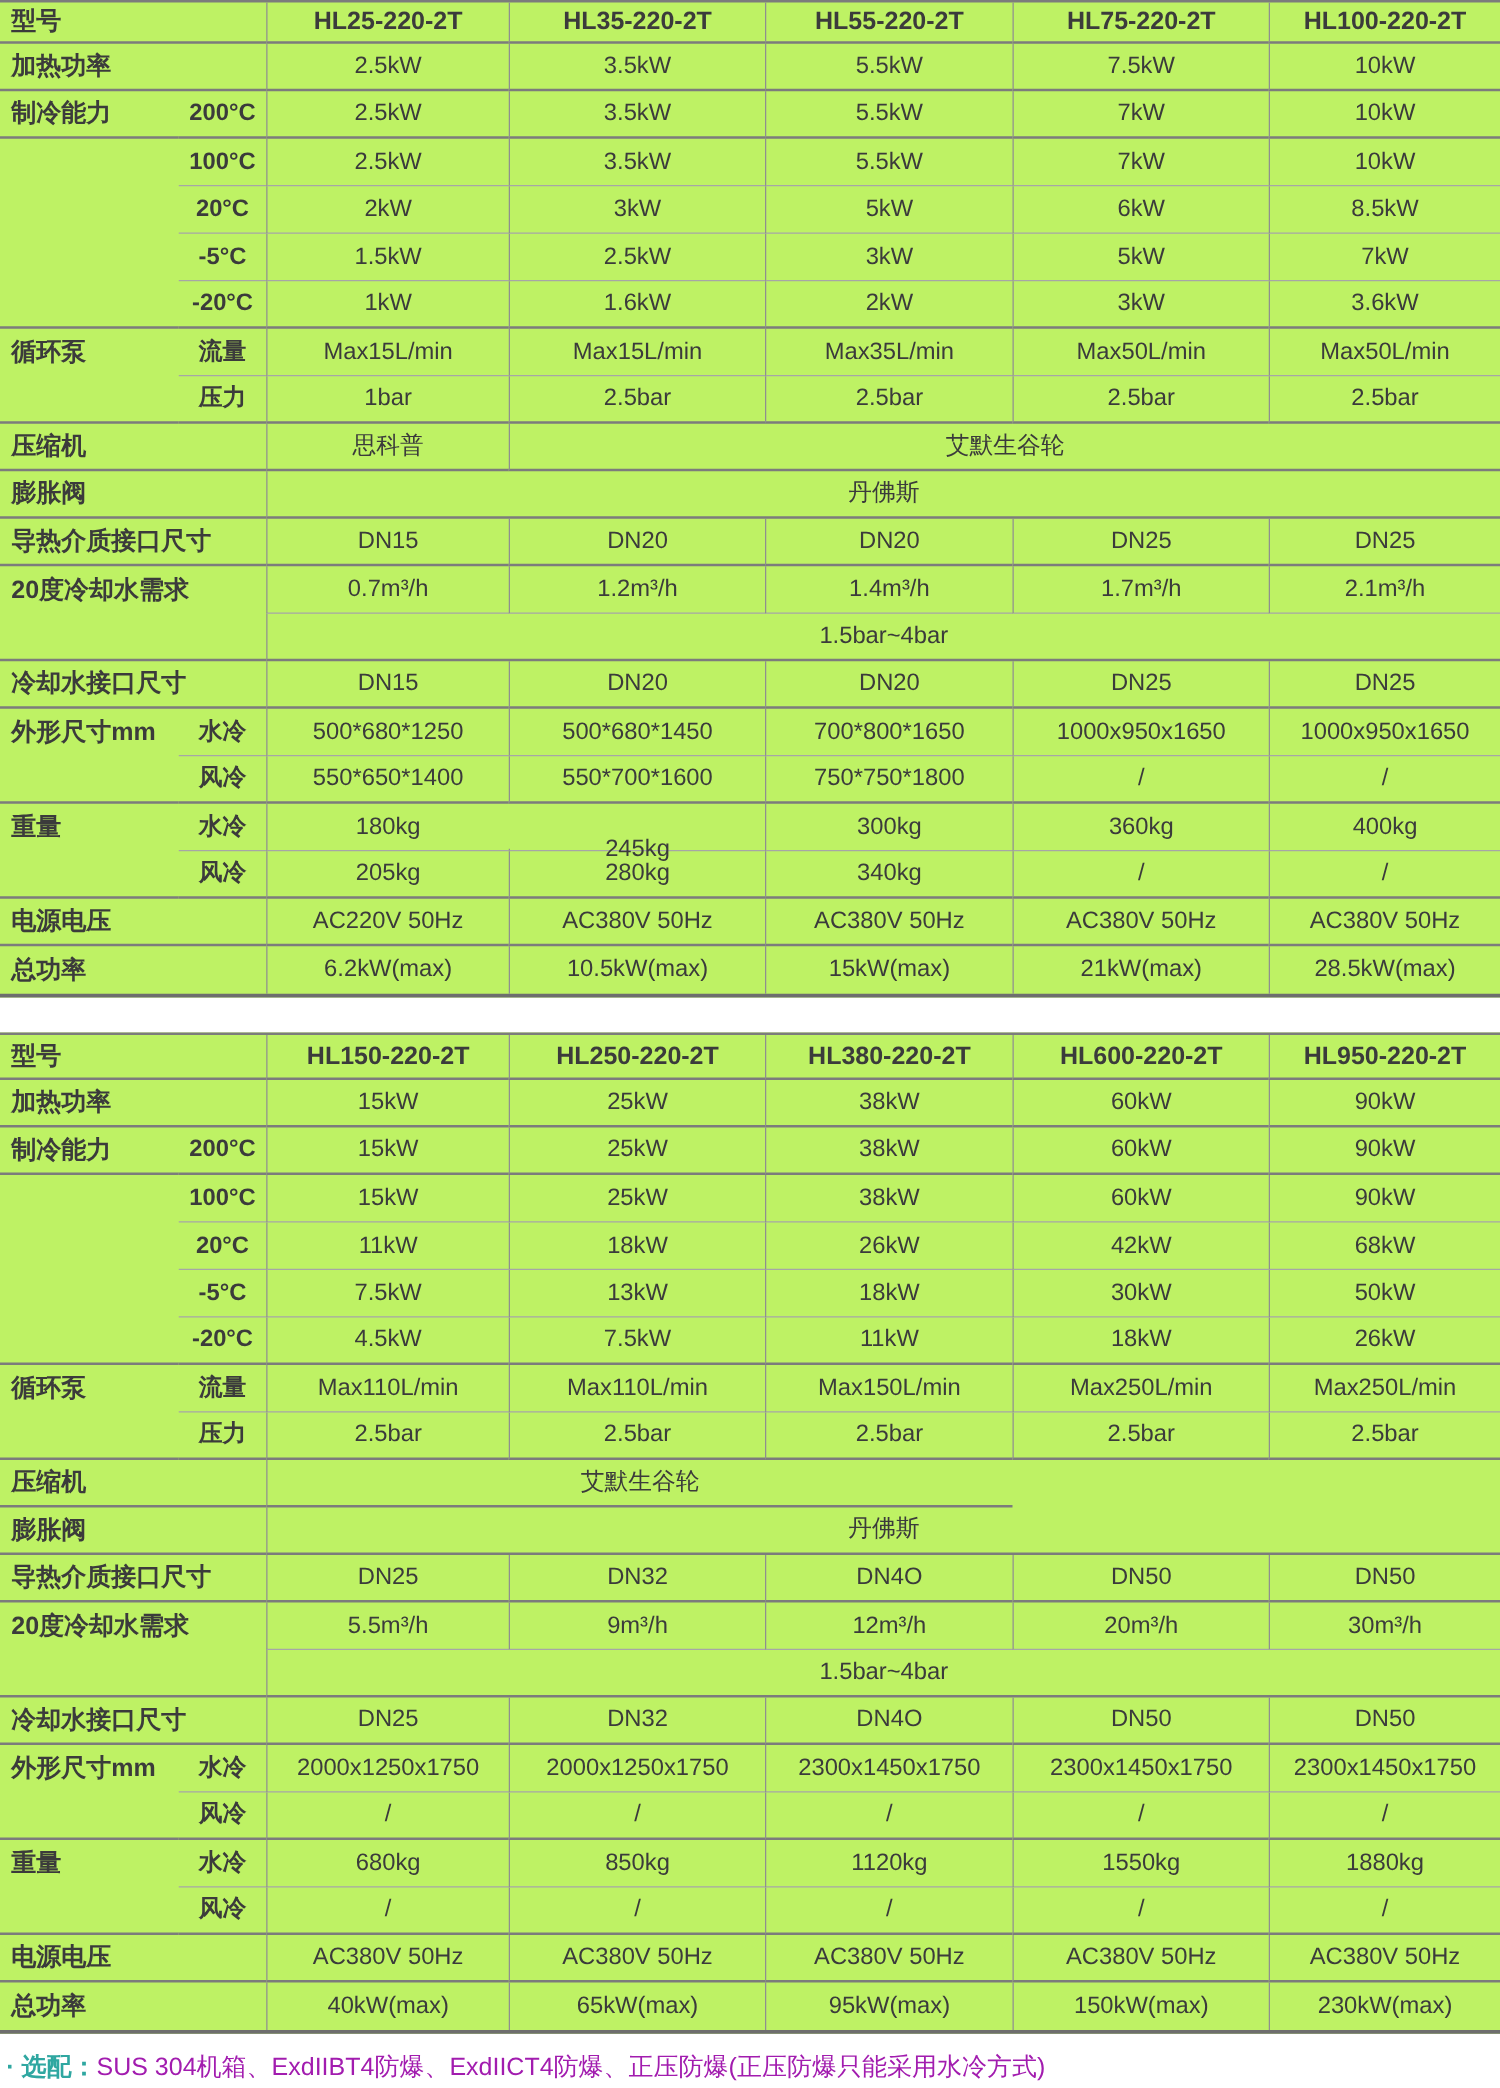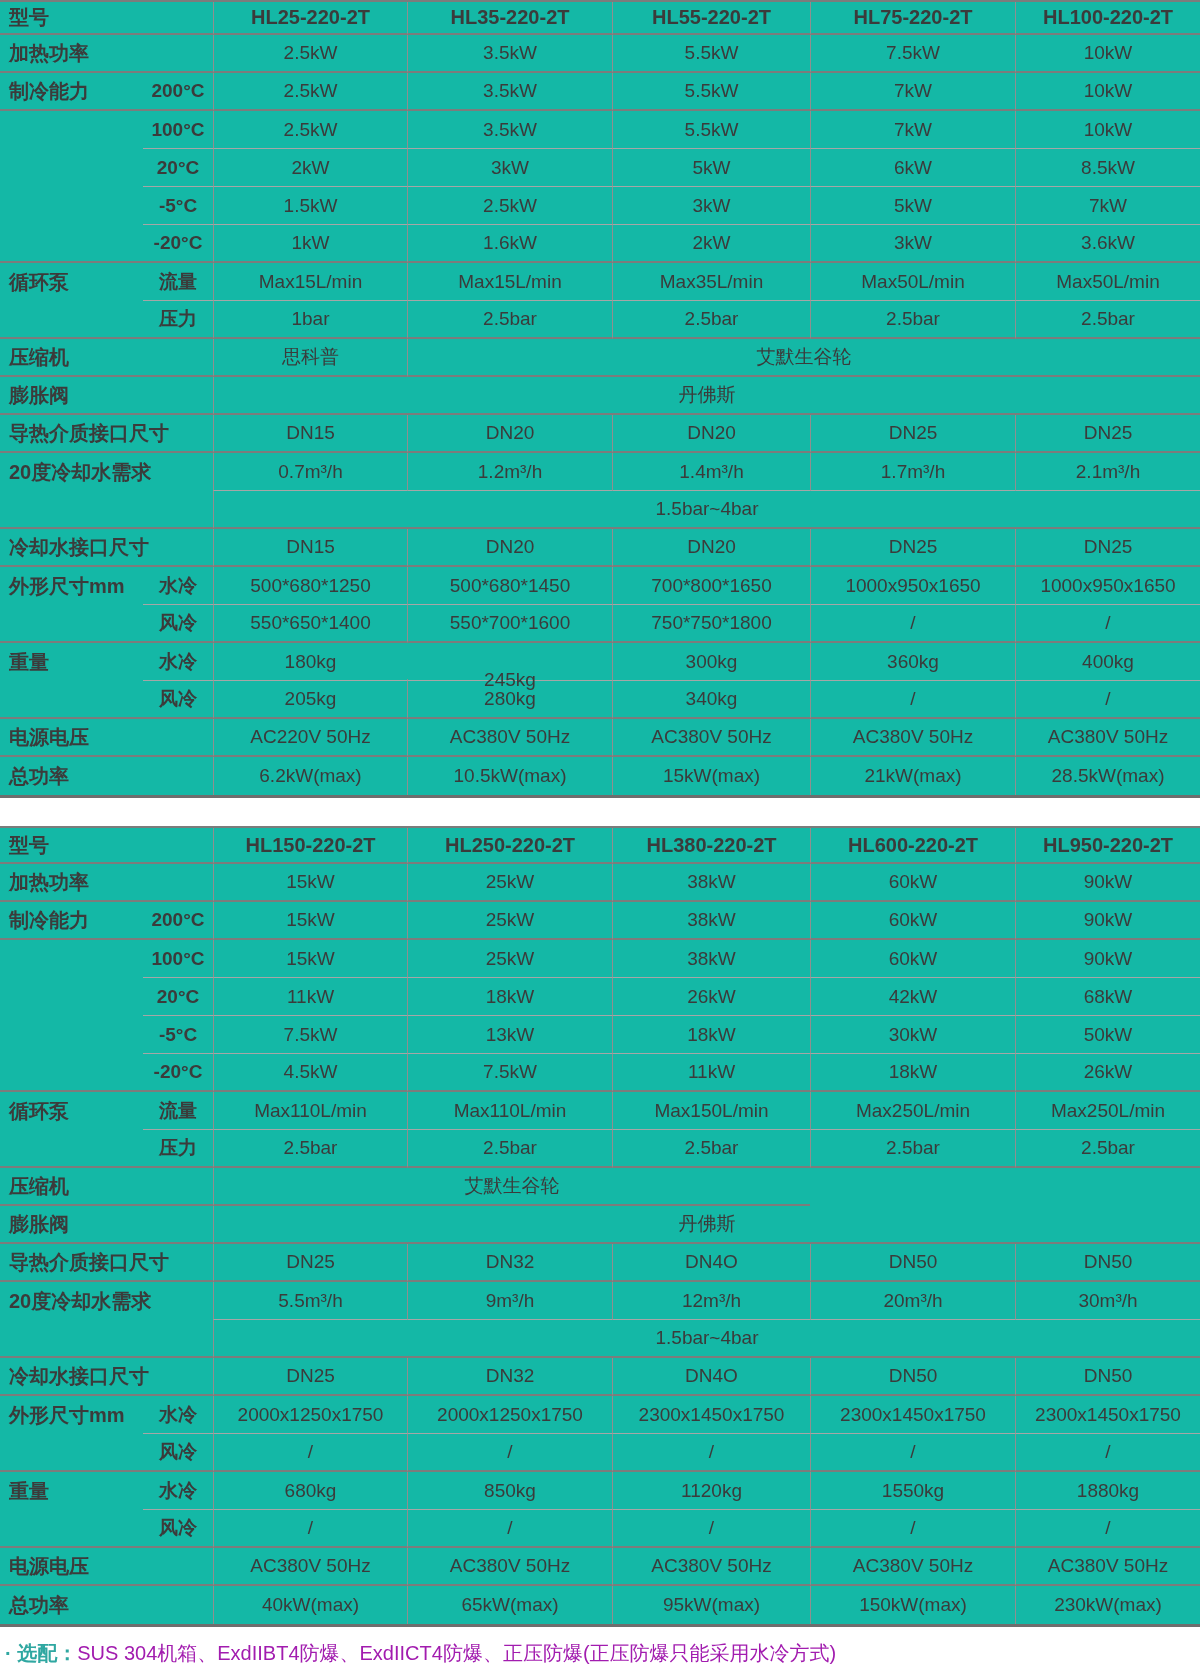--- a/index.html
+++ b/index.html
@@ -8,21 +8,21 @@
     font-family:"Liberation Sans","DejaVu Sans",sans-serif;
     color:#3b3b3b;
     -webkit-font-smoothing:antialiased;
   }
   .sheet{width:1200px;}
   .tbl{
     display:grid;
     grid-template-columns:143px 70px 194px 205px 198px 205px 185px;
     border-top:2px solid #7c7c7c;
     border-bottom:3px solid #6e6e6e;
-    background:#14b8a6;
+    background:#bef264;
   }
   #t1{grid-template-rows:33px repeat(20,38px);}
   #t2{grid-template-rows:36px repeat(20,38px);margin-top:28px;}
   .cell{
     display:flex;
     align-items:center;
     justify-content:center;
     font-size:19px;
     line-height:1.15;
     overflow:visible;

